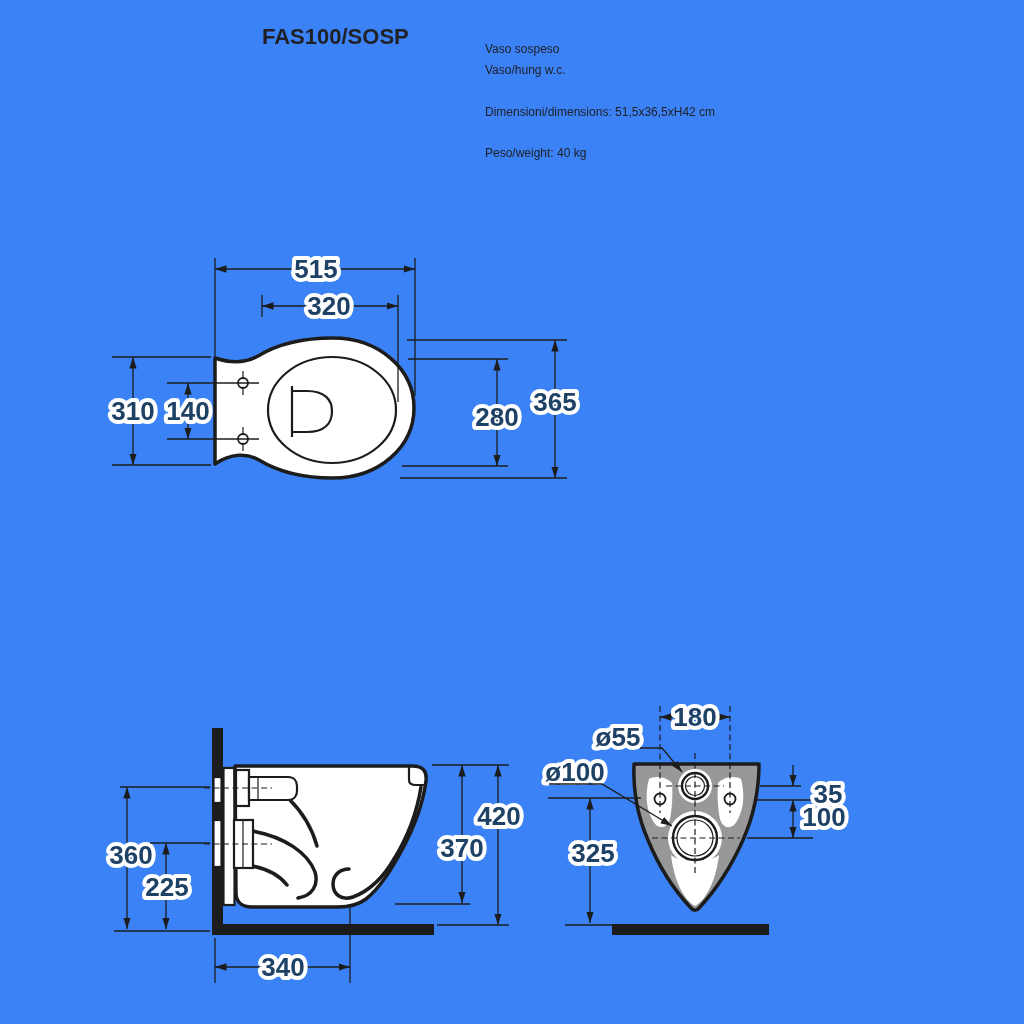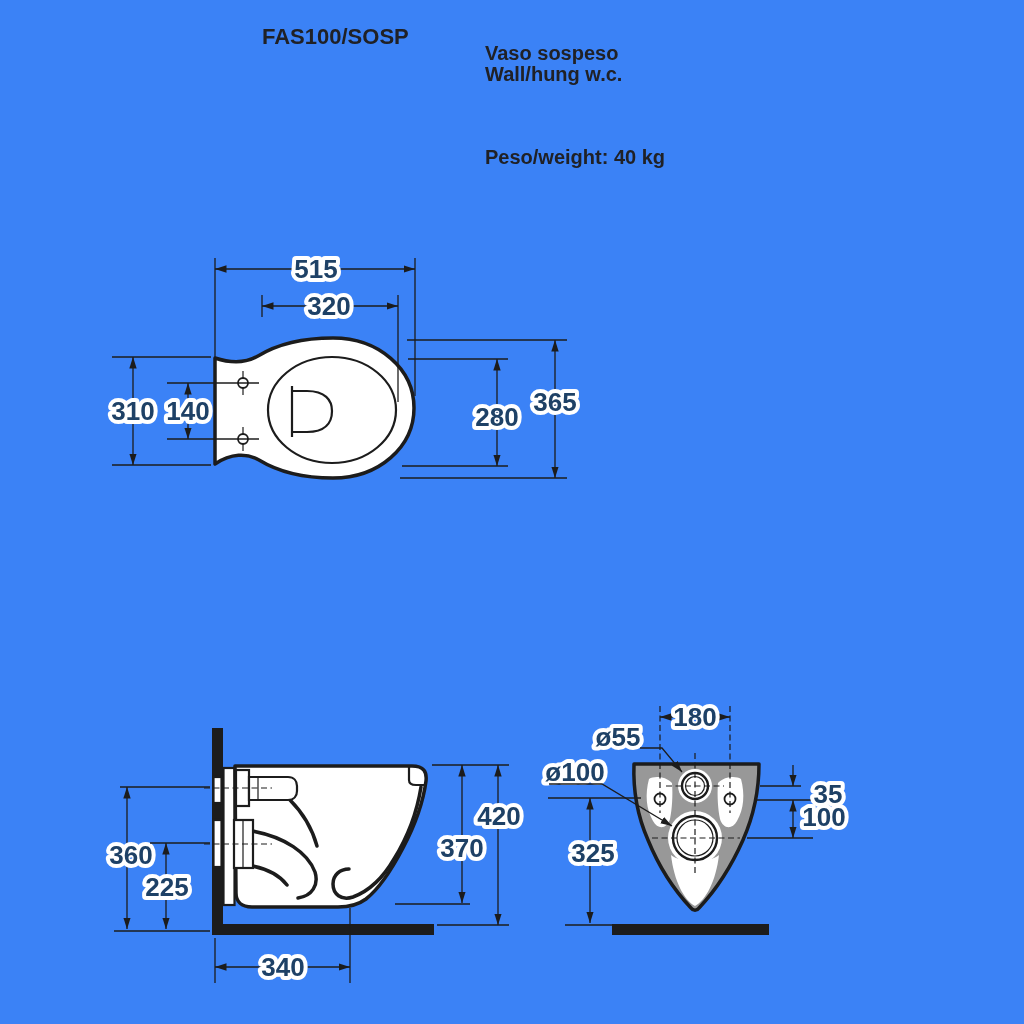--- a/index.html
+++ b/index.html
@@ -1,20 +1,20 @@
 <!DOCTYPE html>
 <html><head>
 <meta charset="utf-8">
 <style>
   html,body{margin:0;padding:0;background:#fff;}
   .sheet{position:relative;width:1024px;height:1024px;background:#3b82f6;overflow:hidden;
          font-family:"Liberation Sans",sans-serif;}
   .model{position:absolute;left:262px;top:24px;font-size:22px;font-weight:600;
          color:#202126;letter-spacing:0px;}
-  .info-line{position:absolute;left:485px;font-size:20px;font-weight:700;color:#202126;}
+  .info-line{position:absolute;left:485px;font-size:12px;font-weight:400;color:#202126;}
   .it{top:42px;} .en{top:63px;} .dims{top:105px;} .wt{top:146px;}
   svg{position:absolute;left:0;top:0;}
   .ln{stroke:#1c1c1c;stroke-width:1.3;fill:none;}
   .thin{stroke:#1c1c1c;stroke-width:1.2;fill:none;}
   .med{stroke:#1c1c1c;stroke-width:2.2;fill:none;}
   .medw{stroke:#1c1c1c;stroke-width:2.2;fill:#ffffff;}
   .thk{stroke:#1c1c1c;stroke-width:3.5;fill:none;stroke-linecap:round;}
   .body{stroke:#1c1c1c;stroke-width:3.5;fill:#ffffff;stroke-linejoin:round;}
   .dsh{stroke:#1c1c1c;stroke-width:1.2;fill:none;stroke-dasharray:6 3.5;}
   .solidfill{fill:#1c1c1c;stroke:none;}
@@ -26,21 +26,22 @@
   .dim{font-family:"Liberation Sans",sans-serif;font-size:26px;font-weight:600;fill:#1e4166;
        paint-order:stroke;stroke:#ffffff;stroke-width:8;stroke-linejoin:round;text-anchor:middle;}
 </style>
 </head>
 <body>
 
 <div class="sheet">
 
   <div class="model">FAS100/SOSP</div>
   <div class="info-line it">Vaso sospeso</div>
-  <div class="info-line en">Wall/hung w.c.</div>
+  <div class="info-line en">Vaso/hung w.c.</div>
+  <div class="info-line dims">Dimensioni/dimensions: 51,5x36,5xH42 cm</div>
   <div class="info-line wt">Peso/weight: 40 kg</div>
 
   <svg width="1024" height="1024" viewBox="0 0 1024 1024">
     <defs>
       <marker id="aE" viewBox="0 0 12 9" refX="11.5" refY="4.5" markerWidth="12" markerHeight="9" orient="auto" markerUnits="userSpaceOnUse">
         <path d="M0,0.8 L11.5,4.5 L0,8.2 Z" fill="#1c1c1c"></path>
       </marker>
       <marker id="aS" viewBox="0 0 12 9" refX="0.5" refY="4.5" markerWidth="12" markerHeight="9" orient="auto" markerUnits="userSpaceOnUse">
         <path d="M12,0.8 L0.5,4.5 L12,8.2 Z" fill="#1c1c1c"></path>
       </marker>

